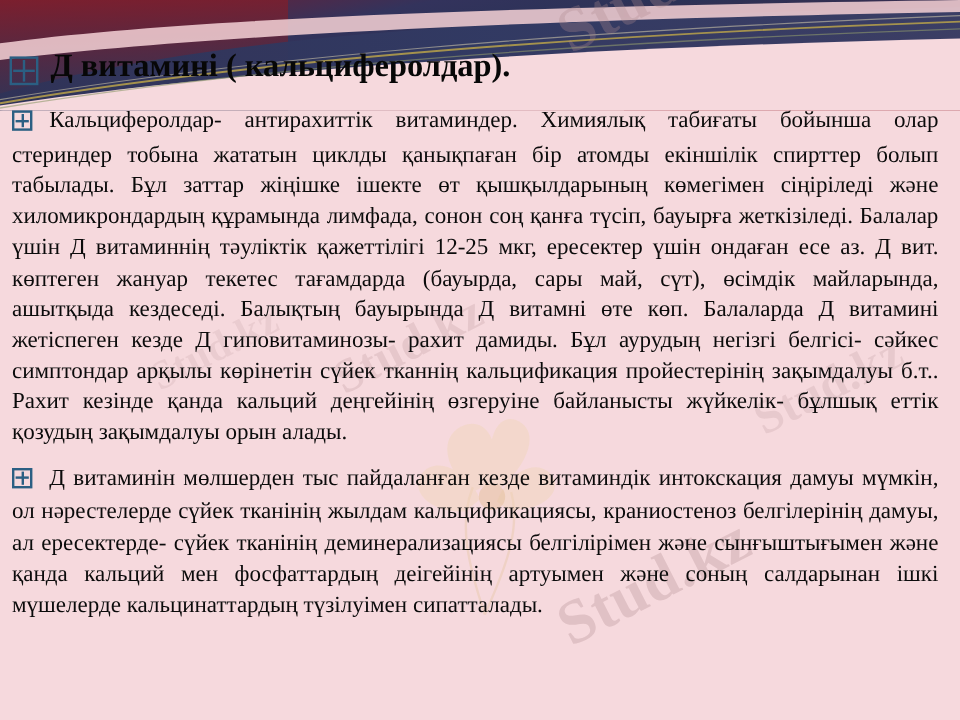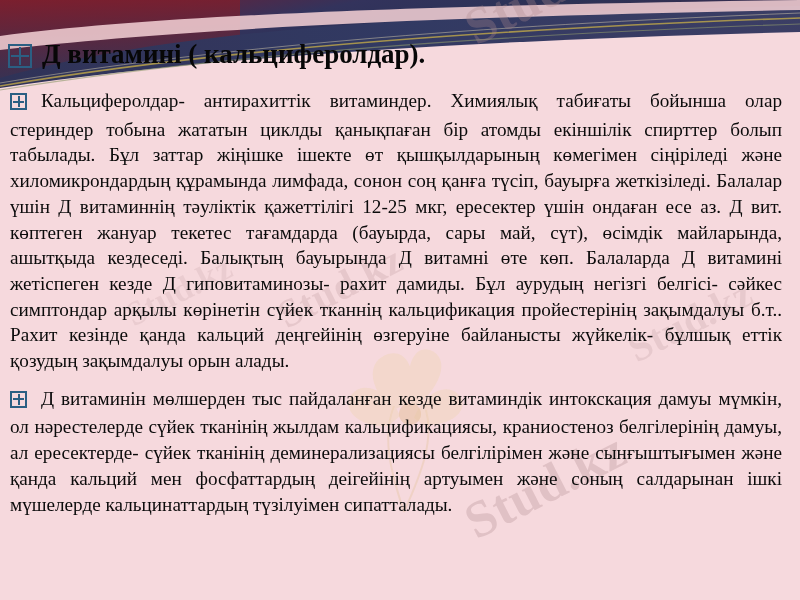--- a/index.html
+++ b/index.html
@@ -80,21 +80,21 @@
     z-index: 0;
   }
 
   
   .title-row {
     position: absolute;
     left: 8px;
     top: 41px;
     z-index: 6;
     display: flex;
-    align-items: flex-start;
+    align-items: flex-end;
     gap: 10px;
   }
   .bullet-glyph {
     display: inline-block;
     width: 21px;
     height: 21px;
     border: 2px solid #2b5f83;
     position: relative;
     flex: 0 0 auto;
     box-sizing: border-box;

